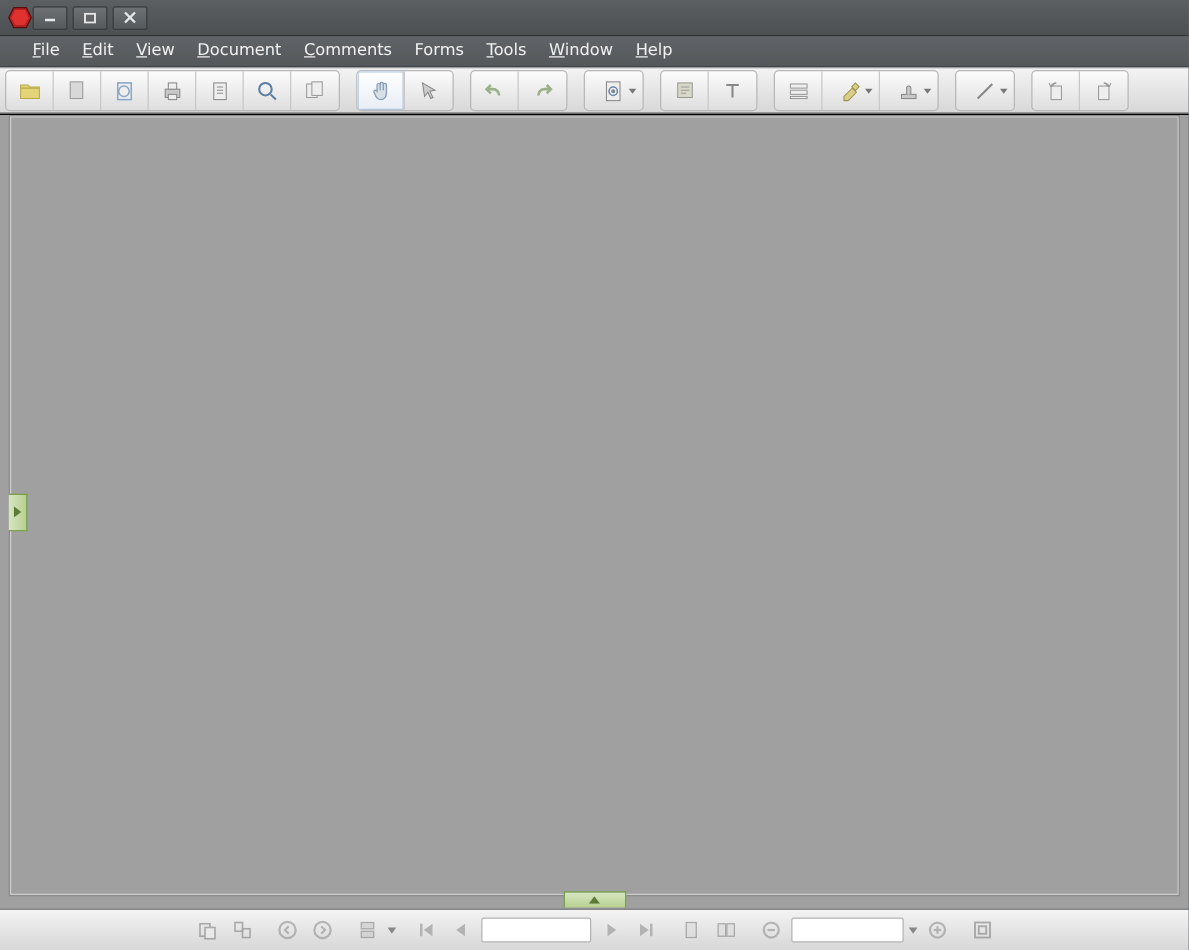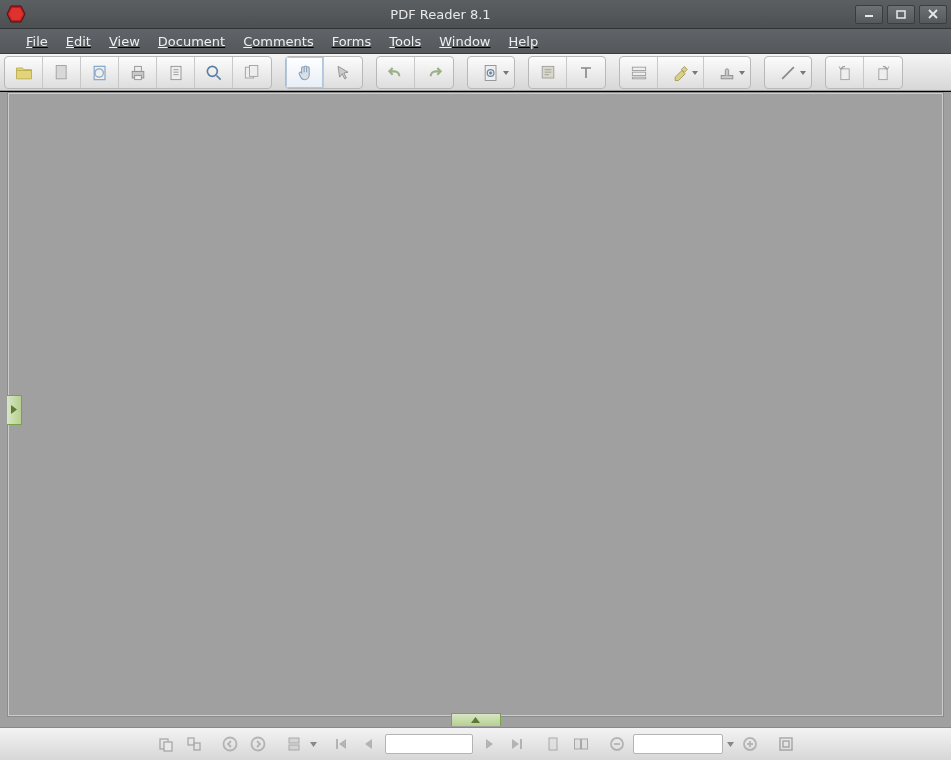--- a/index.html
+++ b/index.html
@@ -32,25 +32,24 @@
   border-radius: 2px;
   display: flex; align-items: center; justify-content: center;
   color: #e8e8e8;
   cursor: pointer;
 }
 .win-btn svg { stroke:#e8e8e8; fill:none; }
 
 .menubar {
   height: 25px;
   background: linear-gradient(#606367,#55585b);
-  display: flex; align-items: center;
+  display: flex; align-items: flex-start;
   padding-left: 18px;
   gap: 2px;
   border-bottom: 1px solid #3c3e40;
-  text-decoration: underline;
 }
 .menu-item {
   color: #f0f0f0;
   padding: 4px 8px;
   cursor: pointer;
 }
 .menu-item .ul { text-decoration: underline; }
 
 .toolbar-row {
   height: 37px;
@@ -143,21 +142,20 @@
 svg.ic2 { width:16px; height:16px; display:block; }
 </style>
 </head>
 <body>
 
 <div class="titlebar">
   <svg class="app-icon" viewBox="0 0 20 20">
     <polygon points="5,2 15,2 19,10 15,18 5,18 1,10" fill="#b32020" stroke="#5a0d0d" stroke-width="1"></polygon>
     <polygon points="6,4 14,4 17,10 14,16 6,16 3,10" fill="#e03030"></polygon>
   </svg>
-  <div class="title-text">PDF Reader 8.1</div>
   <div class="win-btns">
     <div class="win-btn">
       <svg width="10" height="8">
           <line x1="1" y1="6" x2="9" y2="6" stroke-width="2"></line>
         </svg>
     </div>
     <div class="win-btn">
       <svg width="10" height="9">
           <rect x="1" y="1" width="8" height="7" stroke-width="1.5"></rect>
         </svg>

